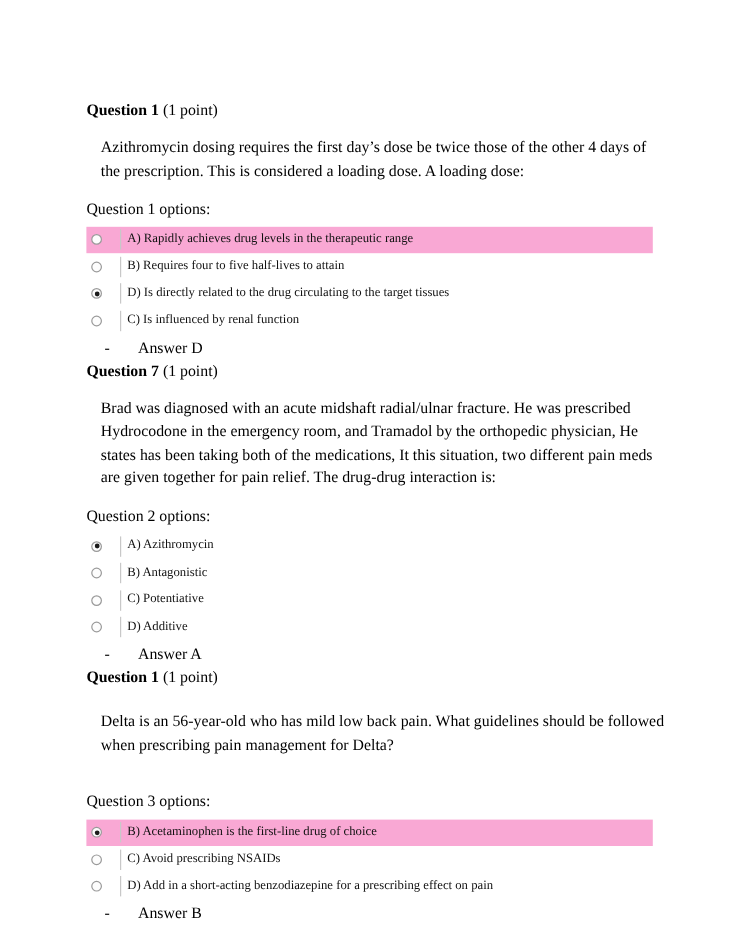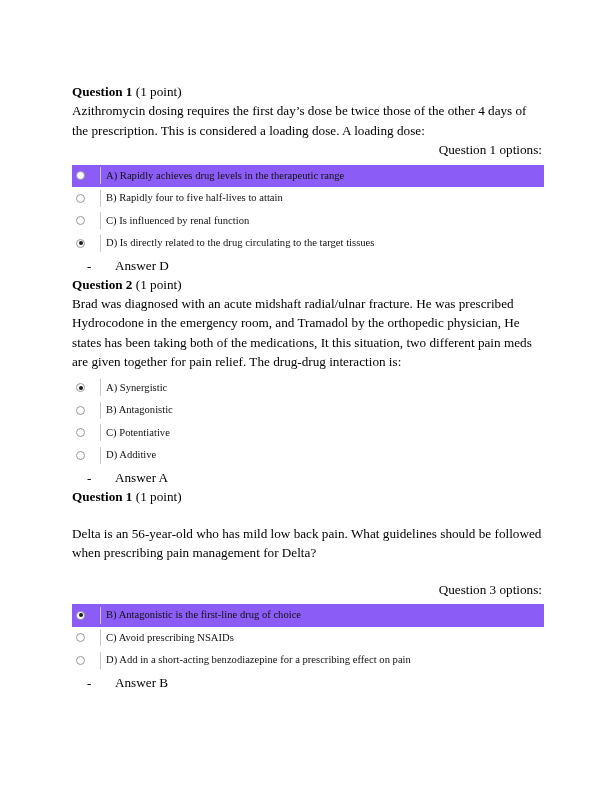--- a/index.html
+++ b/index.html
@@ -38,51 +38,50 @@
     font-weight: bold;
   }
   .q-head .q-points {
     font-weight: normal;
   }
 
   
   .q-body {
     font-size: 13.2px;
     line-height: 19.5px;
-    margin: 0;
+    margin: 12px;
     text-align: left;
     width: 470px;
   }
   .q-optionslabel {
     font-size: 13.2px;
     line-height: 19.5px;
     margin: 0;
-    text-align: right;
   }
 
   
   .spaced .q-body { margin-top: 18px; }
-  .spaced .q-optionslabel { margin-top: 17px; }
+  .spaced .q-optionslabel { margin-top: 28px; }
 
   
   .options {
     margin: 5px 0 0 0;
     padding: 0;
     list-style: none;
     width: 472px;
   }
   .option-row {
     display: flex;
     align-items: center;
     height: 22.5px;
     padding-left: 4px;
     box-sizing: border-box;
   }
   .option-row.highlight {
-    background: #8b5cf6;
+    background: #f9a8d4;
   }
   .radio {
     width: 9px;
     height: 9px;
     border-radius: 50%;
     border: 1px solid #9a9a9a;
     background: #fdfdfd;
     box-sizing: border-box;
     flex: 0 0 auto;
     margin-left: 0px;
@@ -150,52 +149,53 @@
 
       <ul class="options">
         <li class="option-row highlight">
           <span class="radio"></span>
           <span class="divider"></span>
           <span class="option-text">A)  Rapidly achieves drug levels in the therapeutic range</span>
         </li>
         <li class="option-row">
           <span class="radio"></span>
           <span class="divider"></span>
-          <span class="option-text">B)  Rapidly four to five half-lives to attain</span>
+          <span class="option-text">B)  Requires four to five half-lives to attain</span>
+        </li>
+        <li class="option-row">
+          <span class="radio checked"></span>
+          <span class="divider"></span>
+          <span class="option-text">D)  Is directly related to the drug circulating to the target tissues</span>
         </li>
         <li class="option-row">
           <span class="radio"></span>
           <span class="divider"></span>
           <span class="option-text">C)  Is influenced by renal function</span>
-        </li>
-        <li class="option-row">
-          <span class="radio checked"></span>
-          <span class="divider"></span>
-          <span class="option-text">D)  Is directly related to the drug circulating to the target tissues</span>
         </li>
       </ul>
 
       <div class="answer-line">
         <span class="answer-dash">-</span>
         <span class="answer-text">Answer D</span>
       </div>
     </div>
 
     <div class="block">
       <p class="q-head">
-        <span class="q-title">Question 2</span>
+        <span class="q-title">Question 7</span>
         <span class="q-points">(1 point)</span>
       </p>
       <p class="q-body">Brad was diagnosed with an acute midshaft radial/ulnar fracture. He was prescribed Hydrocodone in the emergency room, and Tramadol by the orthopedic physician, He states has been taking both of the medications, It this situation, two different pain meds are given together for pain relief. The drug-drug interaction is:</p>
+      <p class="q-optionslabel">Question 2 options:</p>
 
       <ul class="options">
         <li class="option-row">
           <span class="radio checked"></span>
           <span class="divider"></span>
-          <span class="option-text">A)  Synergistic</span>
+          <span class="option-text">A)  Azithromycin</span>
         </li>
         <li class="option-row">
           <span class="radio"></span>
           <span class="divider"></span>
           <span class="option-text">B)  Antagonistic</span>
         </li>
         <li class="option-row">
           <span class="radio"></span>
           <span class="divider"></span>
           <span class="option-text">C)  Potentiative</span>
@@ -218,21 +218,21 @@
         <span class="q-title">Question 1</span>
         <span class="q-points">(1 point)</span>
       </p>
       <p class="q-body">Delta is an 56-year-old who has mild low back pain. What guidelines should be followed when prescribing pain management for Delta?</p>
       <p class="q-optionslabel">Question 3 options:</p>
 
       <ul class="options">
         <li class="option-row highlight">
           <span class="radio checked"></span>
           <span class="divider"></span>
-          <span class="option-text">B)  Antagonistic is the first-line drug of choice</span>
+          <span class="option-text">B)  Acetaminophen is the first-line drug of choice</span>
         </li>
         <li class="option-row">
           <span class="radio"></span>
           <span class="divider"></span>
           <span class="option-text">C)  Avoid prescribing NSAIDs</span>
         </li>
         <li class="option-row">
           <span class="radio"></span>
           <span class="divider"></span>
           <span class="option-text">D)  Add in a short-acting benzodiazepine for a prescribing effect on pain</span>

